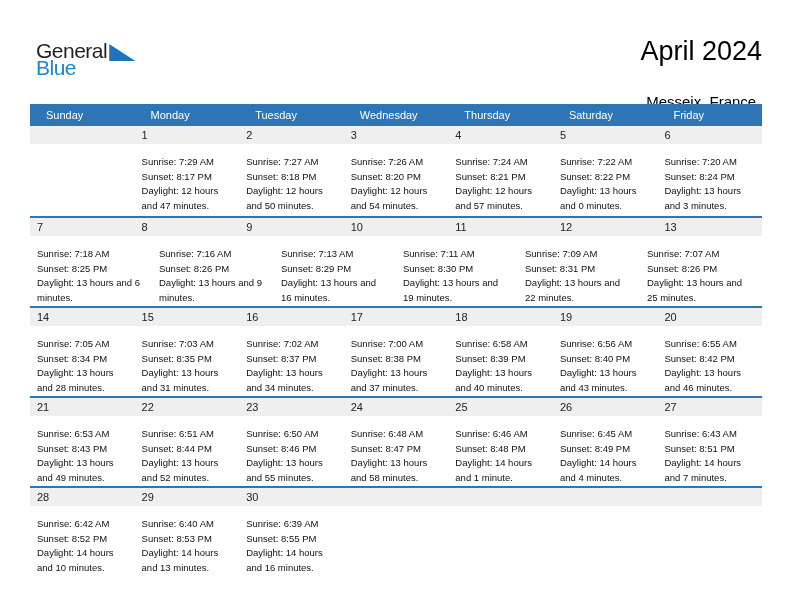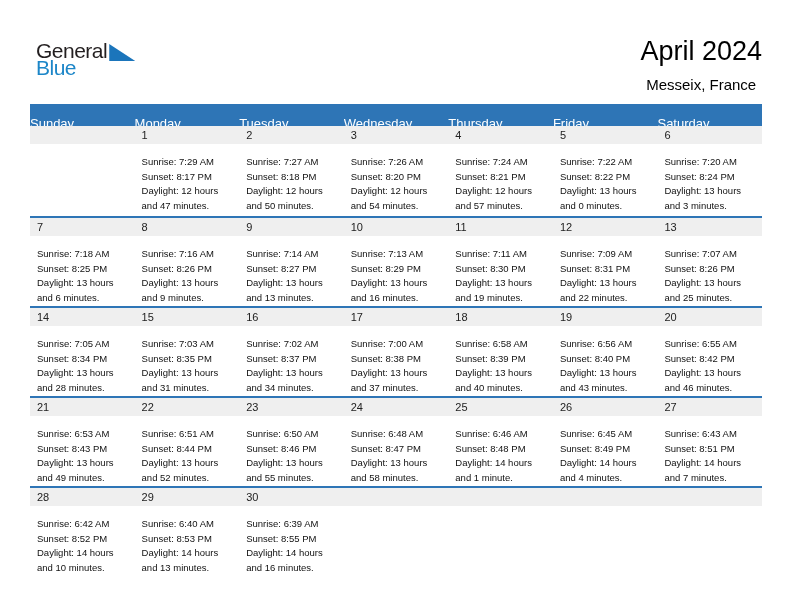--- a/index.html
+++ b/index.html
@@ -11,27 +11,27 @@
   .logo-line1{display:flex;align-items:flex-end;}
   .logo-general{font-size:21px;color:#231f20;letter-spacing:-0.5px;line-height:21px;}
   .logo-tri{width:26px;height:17px;background:#1b75bb;margin-left:2px;
             clip-path:polygon(0 0,100% 100%,0 100%);}
   .logo-blue{font-size:21px;color:#1c86c8;line-height:19px;text-align:left;
              width:104px;margin-top:-3px;letter-spacing:-0.5px;}
 
   
   .titleblock{position:absolute;right:30px;top:34px;text-align:center;}
   .title{font-size:27px;color:#000000;line-height:34px;}
-  .subtitle{font-size:15px;color:#000000;line-height:20px;margin-top:7px;}
+  .subtitle{font-size:15px;color:#000000;line-height:20px;margin-top:24px;}
 
   
   .cal{position:absolute;left:30px;top:104px;width:732px;}
   .wd-row{display:flex;background:#2e75b6;height:22px;}
-  .wd-cell{flex:1;color:#ffffff;font-size:13px;line-height:23px;padding-left:0;
-           overflow:hidden;white-space:nowrap;margin-top:8px;}
+  .wd-cell{flex:1;color:#ffffff;font-size:11px;line-height:23px;padding-left:16px;
+           overflow:hidden;white-space:nowrap;}
   .week{height:90px;box-sizing:border-box;}
   .week.sep{border-top:2px solid #2e75b6;}
   .band{display:flex;background:#efefef;height:18px;}
   .det{display:flex;}
   .cell{flex:1;padding-left:7px;box-sizing:border-box;overflow:hidden;}
   .num{font-size:11px;line-height:18px;color:#222222;}
   .info{padding-top:11px;padding-right:9px;}
   .ln{font-size:9.5px;line-height:14.6px;color:#111111;}
 </style>
 </head>
@@ -52,22 +52,22 @@
     <div class="subtitle">Messeix, France</div>
   </div>
 
   <div class="cal">
     <div class="wd-row">
         <div class="wd-cell">Sunday</div>
         <div class="wd-cell">Monday</div>
         <div class="wd-cell">Tuesday</div>
         <div class="wd-cell">Wednesday</div>
         <div class="wd-cell">Thursday</div>
+        <div class="wd-cell">Saturday</div>
         <div class="wd-cell">Friday</div>
-        <div class="wd-cell">Saturday</div>
       </div>
     <div>
         <div class="week">
           <div class="band">
             <div class="cell num"></div>
             <div class="cell num">1</div>
             <div class="cell num">2</div>
             <div class="cell num">3</div>
             <div class="cell num">4</div>
             <div class="cell num">5</div>
@@ -122,25 +122,20 @@
               <div class="ln">Sunrise: 7:18 AM</div>
               <div class="ln">Sunset: 8:25 PM</div>
               <div class="ln">Daylight: 13 hours and 6 minutes.</div>
             </div>
             <div class="cell info">
               <div class="ln">Sunrise: 7:16 AM</div>
               <div class="ln">Sunset: 8:26 PM</div>
               <div class="ln">Daylight: 13 hours and 9 minutes.</div>
             </div>
             <div class="cell info">
-              <div class="ln">Sunrise: 7:14 AM</div>
-              <div class="ln">Sunset: 8:27 PM</div>
-              <div class="ln">Daylight: 13 hours and 13 minutes.</div>
-            </div>
-            <div class="cell info">
               <div class="ln">Sunrise: 7:13 AM</div>
               <div class="ln">Sunset: 8:29 PM</div>
               <div class="ln">Daylight: 13 hours and 16 minutes.</div>
             </div>
             <div class="cell info">
               <div class="ln">Sunrise: 7:11 AM</div>
               <div class="ln">Sunset: 8:30 PM</div>
               <div class="ln">Daylight: 13 hours and 19 minutes.</div>
             </div>
             <div class="cell info">

